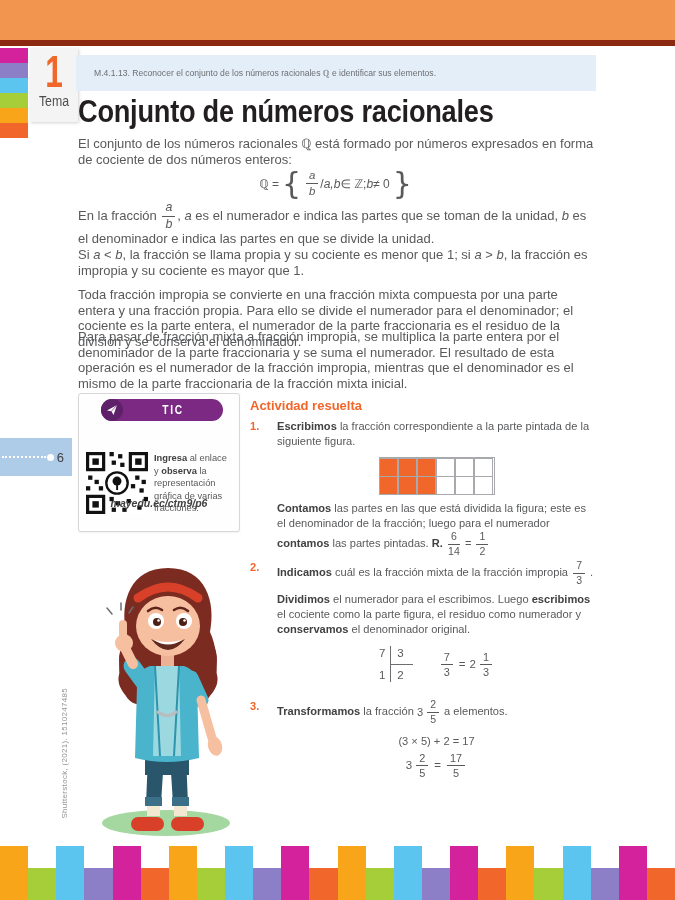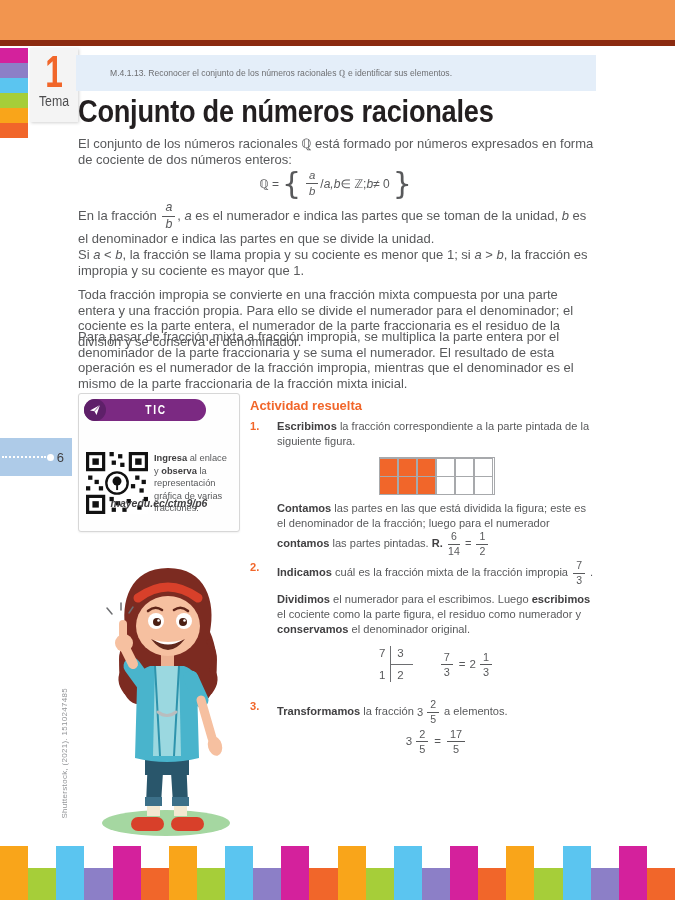--- a/index.html
+++ b/index.html
@@ -13,21 +13,21 @@
   
   .squares{position:absolute;left:0;top:48px;width:28px;display:flex;flex-direction:column;}
   .square{width:28px;height:15px;}
   .tema-box{position:absolute;left:30px;top:48px;width:48px;height:74px;background:#F4F4F4;
             box-shadow:1px 1px 3px rgba(0,0,0,.18);text-align:center;}
   .tema-number{font-size:44px;font-weight:700;color:#F1662A;line-height:42px;margin-top:3px;
                transform:scaleX(.72);}
   .tema-label{font-size:14px;color:#4D4D4F;line-height:16px;transform:scaleX(.88);}
 
   .standards{position:absolute;left:76px;top:55px;width:520px;height:36px;background:#E4EEF9;
-             display:flex;align-items:center;box-sizing:border-box;padding-left:34px;
+             display:flex;align-items:center;box-sizing:border-box;padding-left:18px;
              font-size:8.6px;color:#6D6E71;}
   .title{position:absolute;left:78px;top:93px;font-size:32px;font-weight:700;color:#231F20;
          transform:scaleX(.85);transform-origin:left center;white-space:nowrap;letter-spacing:-.3px;}
 
   
   .para{position:absolute;left:78px;width:518px;font-size:13px;line-height:15.6px;}
   #p1{top:136px;} #p2{top:201px;} #p3{top:247px;} #p4{top:287px;} #p5{top:329px;}
   .formula{position:absolute;left:78px;top:166px;width:518px;display:flex;justify-content:center;
            align-items:center;font-size:12px;}
   .brace{font-size:30px;font-weight:400;margin:0 3px;color:#58595B;font-family:"DejaVu Sans",sans-serif;}
@@ -38,21 +38,21 @@
   .frac{display:inline-flex;flex-direction:column;align-items:center;vertical-align:middle;
         margin:0 2px;line-height:1.1;font-size:.95em;text-align:center;}
   .frac .num{border-bottom:1px solid #58595B;padding:0 3px 1px;}
   .frac .den{padding-top:1px;}
   .frac.it{font-style:italic;}
   .mixed{display:inline-flex;align-items:center;gap:2px;vertical-align:middle;}
 
   
   .tic-box{position:absolute;left:78px;top:393px;width:160px;height:137px;border:1px solid #D7D7D7;
            border-radius:3px;background:#FEFEFE;box-shadow:0 1px 2px rgba(0,0,0,.06);}
-  .tic-header{position:absolute;left:5px;top:5px;width:122px;height:22px;background:#7B2982;
+  .tic-header{position:absolute;left:22px;top:5px;width:122px;height:22px;background:#7B2982;
               border-radius:12px;display:flex;align-items:center;}
   .tic-plane-circle{width:22px;height:22px;border-radius:50%;background:#5E2069;flex:none;
                     display:flex;align-items:center;justify-content:center;}
   .tic-label{flex:1;text-align:center;color:#fff;font-weight:700;font-size:12px;letter-spacing:2px;
              transform:scaleX(.85);}
   .tic-body{position:absolute;left:7px;top:34px;right:6px;display:flex;gap:6px;margin-top:24px;}
   .qr{width:62px;height:62px;flex:none;}
   .tic-text{font-size:9.3px;line-height:12.6px;color:#58595B;}
   .tic-link{position:absolute;left:0;right:0;top:103px;text-align:center;font-style:italic;
             font-weight:700;font-size:10.5px;color:#414042;cursor:pointer;}
@@ -276,20 +276,21 @@
   <div class="act-item" id="item3">
     <span class="act-num">3.</span>
     <div class="act-content">
       <div><span class="bold">Transformamos</span><span> la fracción </span><span class="mixed">
             <span class="whole">3</span>
             <span class="frac">
               <span class="num">2</span>
               <span class="den">5</span>
             </span>
           </span><span> a elementos.</span></div>
+      <div class="center-line">(3 × 5) + 2 = 17</div>
       <div class="center-flex">
         <div class="equation">
             <span class="mixed">
               <span class="whole">3</span>
               <span class="frac">
                 <span class="num">2</span>
                 <span class="den">5</span>
               </span>
             </span>
             <span> = </span>

